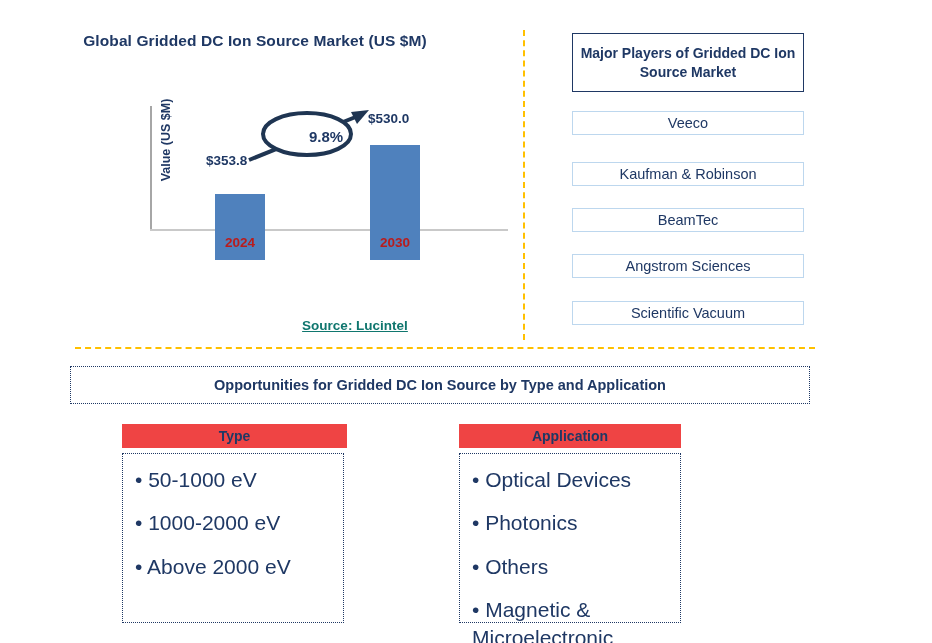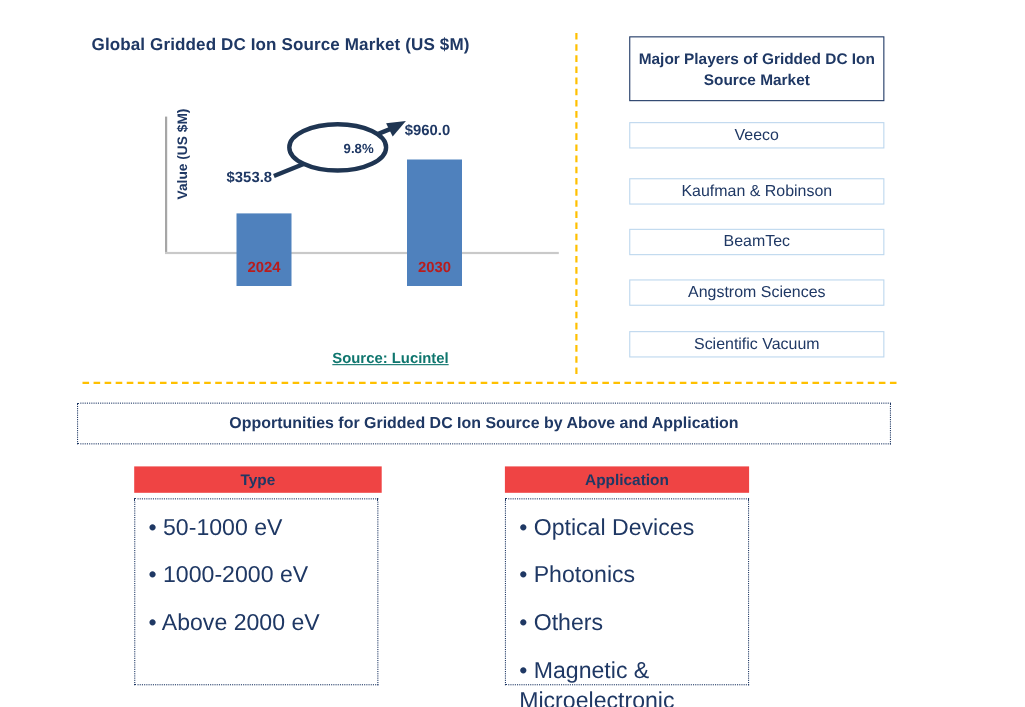--- a/index.html
+++ b/index.html
@@ -82,21 +82,21 @@
   #tick-2024 { left: 45px; }
   #tick-2030 { left: 200px; }
 
   #cagr-svg {
     left: 95px; top: -2px;
   }
   #cagr-label {
     left: 141px; top: 28px;
     width: 70px;
     text-align: center;
-    font-size: 12px;
+    font-size: 15px;
     font-weight: bold;
     color: #1F3864;
   }
 
   #source-note {
     left: 230px; top: 318px; width: 250px;
     text-align: center;
     font-size: 13.5px;
     font-weight: bold;
     color: #0f766e;
@@ -197,21 +197,21 @@
 
   <div class="abs" id="y-axis-line"></div>
   <div class="abs" id="x-axis-line"></div>
 
   <div class="abs" id="y-axis-label">Value (US $M)</div>
 
   <div class="bar" id="bar-2024" style="height: 65.7px;"></div>
   <div class="bar" id="bar-2030" style="height: 115.1px;"></div>
 
   <div class="bar-value" id="value-2024">$353.8</div>
-  <div class="bar-value" id="value-2030">$960.0</div>
+  <div class="bar-value" id="value-2030">$530.0</div>
 
   <div class="x-tick" id="tick-2024">2024</div>
   <div class="x-tick" id="tick-2030">2030</div>
 
   <svg class="abs" id="cagr-svg" width="160" height="80">
     <line x1="4" y1="62" x2="118" y2="16" stroke="#1F3552" stroke-width="4"></line>
     <polygon points="124,12 106,14 112,26" fill="#1F3552"></polygon>
     <ellipse cx="62" cy="36" rx="44" ry="21" fill="#ffffff" stroke="#1F3552" stroke-width="4"></ellipse>
   </svg>
   <div class="abs" id="cagr-label">9.8%</div>
@@ -223,21 +223,21 @@
 <div class="abs" id="divider-horizontal"></div>
 
 <div class="abs" id="players-header">Major Players of Gridded DC Ion Source Market</div>
 
 <div class="player-item" style="top:111px">Veeco</div>
 <div class="player-item" style="top:162px">Kaufman &amp; Robinson</div>
 <div class="player-item" style="top:208px">BeamTec</div>
 <div class="player-item" style="top:254px">Angstrom Sciences</div>
 <div class="player-item" style="top:301px">Scientific Vacuum</div>
 
-<div class="abs" id="opportunities-banner">Opportunities for Gridded DC Ion Source by Above and Application</div>
+<div class="abs" id="opportunities-banner">Opportunities for Gridded DC Ion Source by Type and Application</div>
 
 <div class="cat-header" id="type-header">Type</div>
 <div class="cat-box" id="type-box">
   <div class="cat-item">• 50-1000 eV</div>
   <div class="cat-item">• 1000-2000 eV</div>
   <div class="cat-item">• Above 2000 eV</div>
 </div>
 
 <div class="cat-header" id="app-header">Application</div>
 <div class="cat-box" id="app-box">

